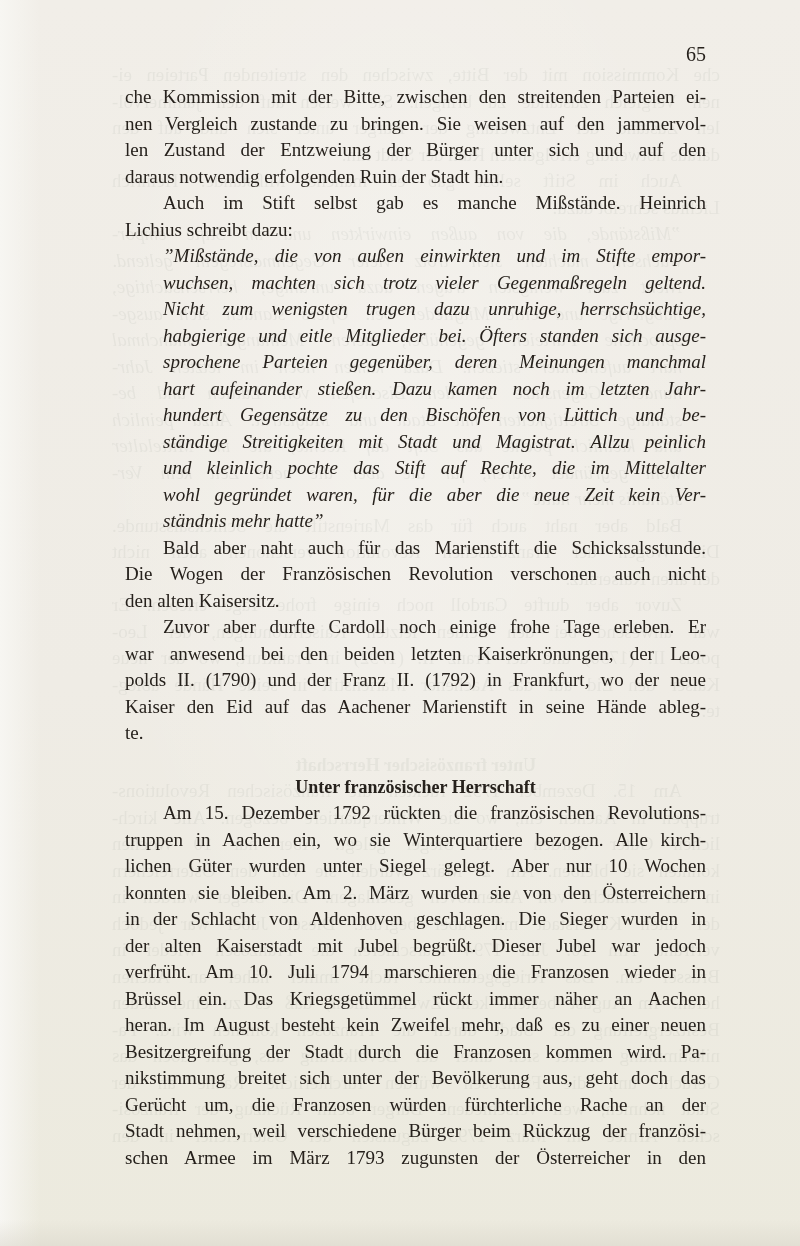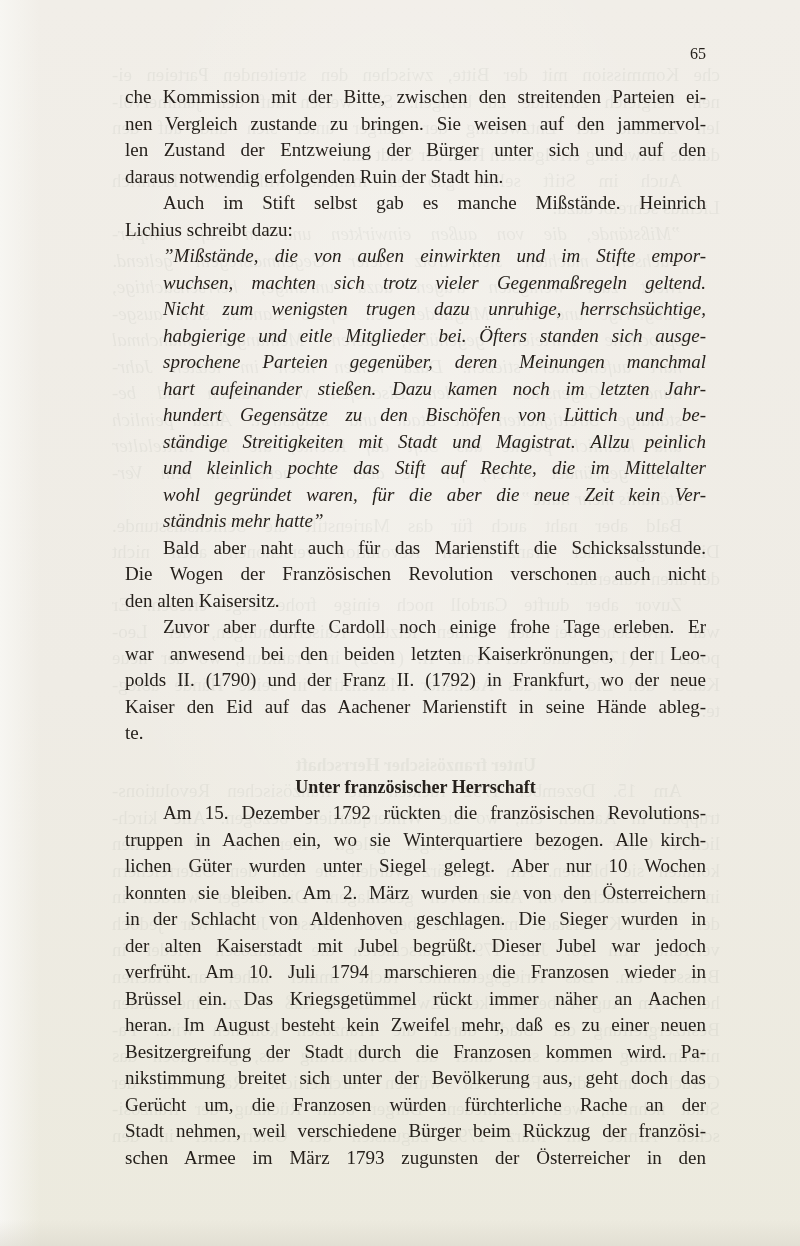--- a/index.html
+++ b/index.html
@@ -31,21 +31,21 @@
     position: absolute;
     left: 0; right: 0; bottom: 0;
     height: 26px;
     background: linear-gradient(0deg, rgba(214,210,198,0.45) 0%, rgba(214,210,198,0) 100%);
     pointer-events: none;
   }
   .page-number {
     position: absolute;
     top: 42px;
     right: 94px;
-    font-size: 16px;
+    font-size: 20px;
     line-height: 24px;
     text-align: center;
   }
   .content {
     position: absolute;
     left: 125px;
     right: 94px;
     top: 84px;
   }
   .line {

